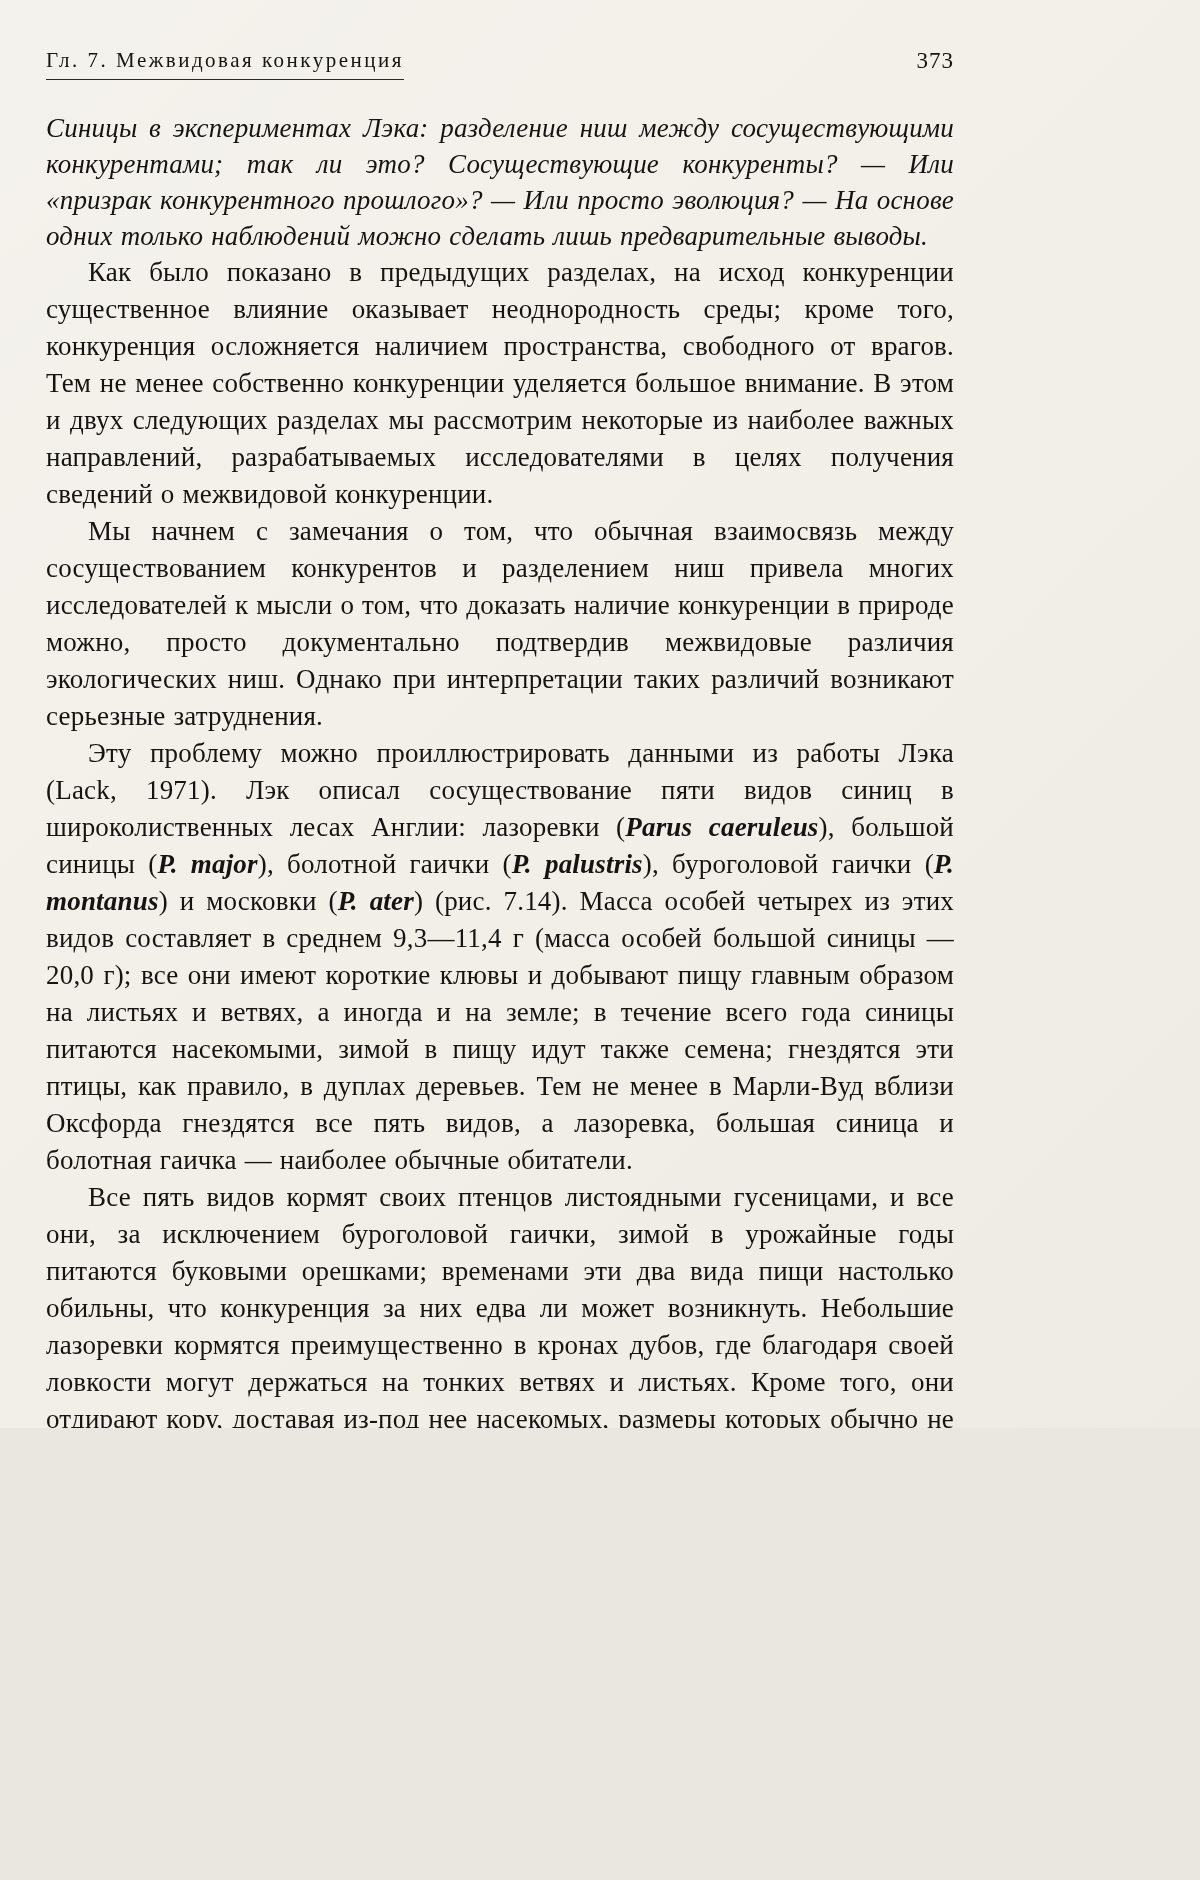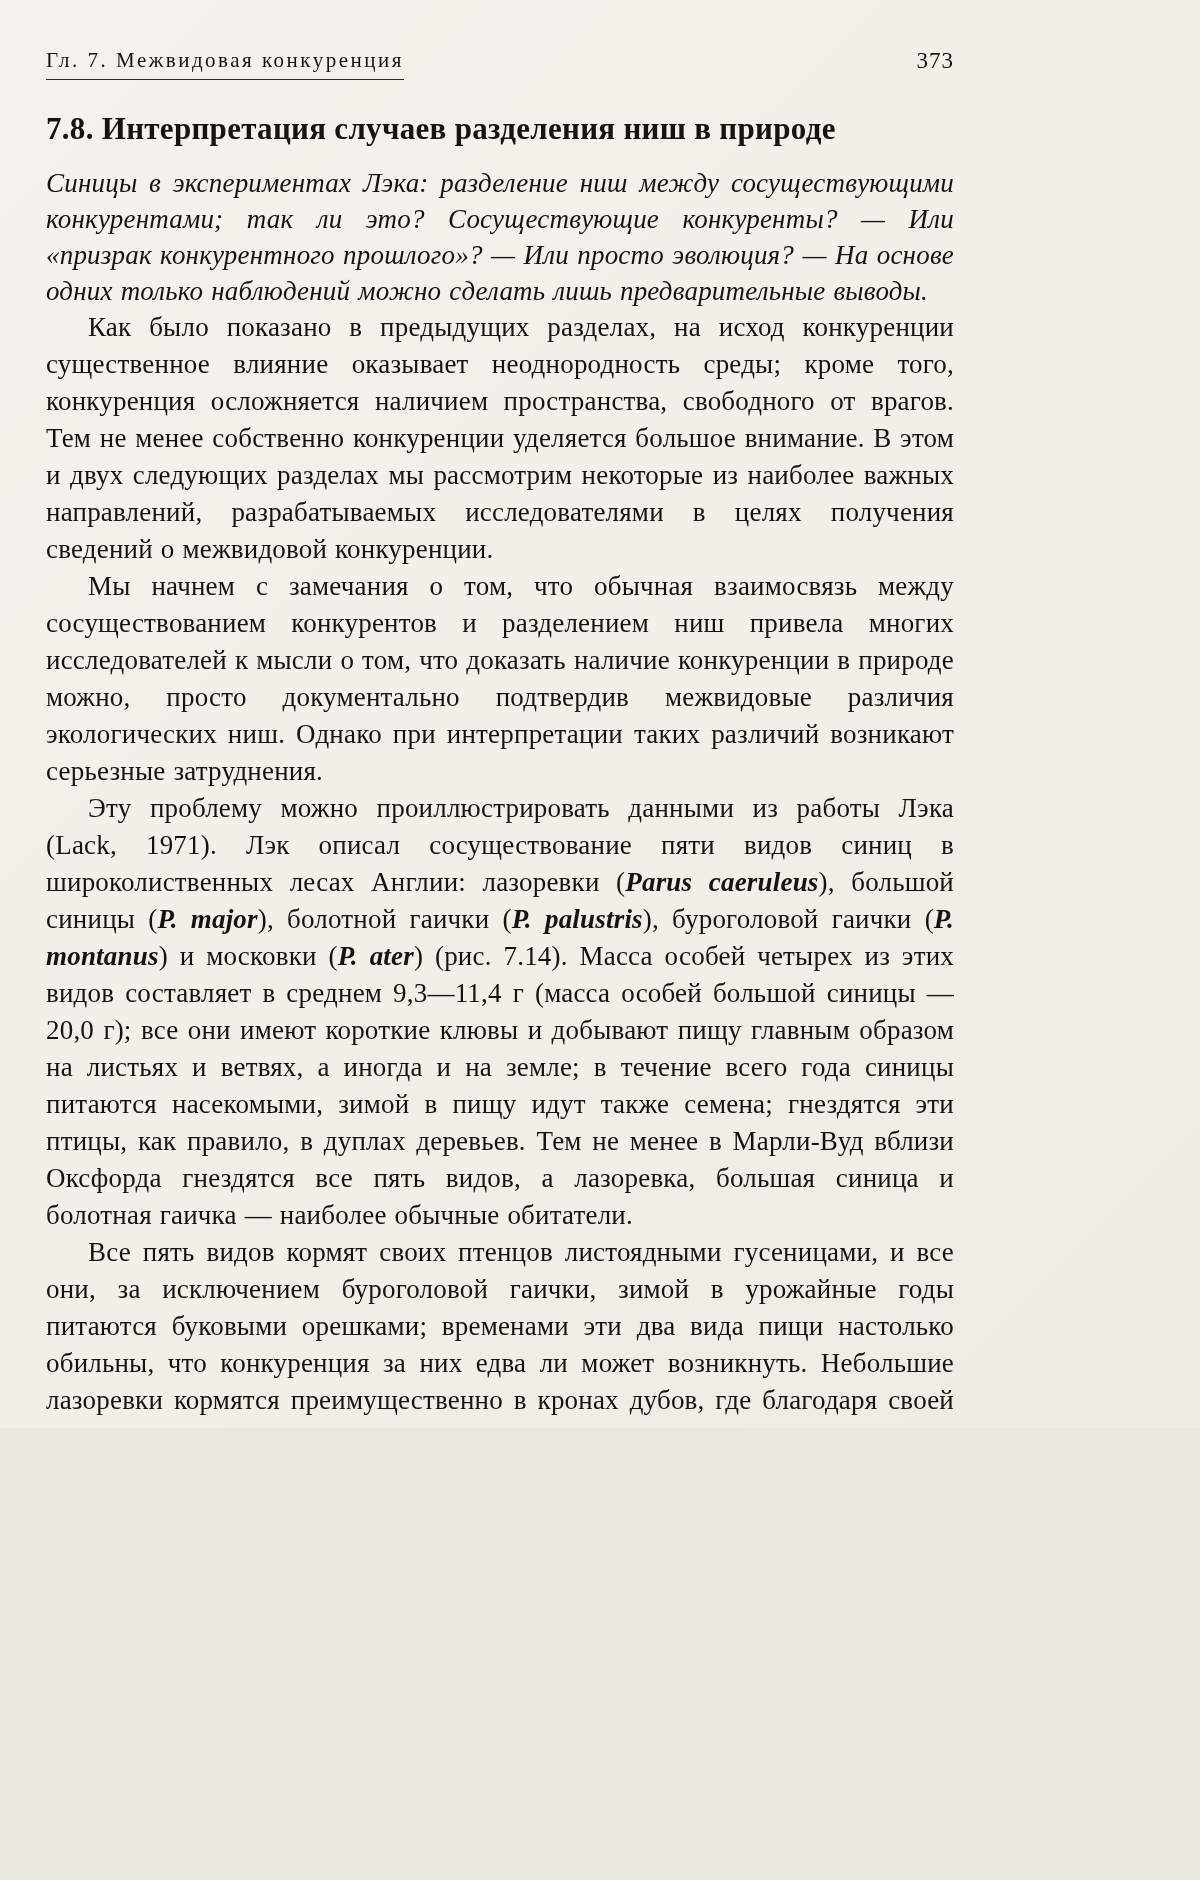--- a/index.html
+++ b/index.html
@@ -67,21 +67,20 @@
 </head>
 <body>
 
 <div class="page">
 
   <div class="running-head">
     <span class="chapter">Гл. 7. Межвидовая конкуренция</span>
     <span class="page-number">373</span>
   </div>
 
-  <h1 class="section-title">7.8. Интерпретация случаев разделения ниш в природе</h1>
 
   <p class="lead">Синицы в экспериментах Лэка: разделение ниш между сосуществующими конкурентами; так ли это? Сосуществующие конкуренты? — Или «призрак конкурентного прошлого»? — Или просто эволюция? — На основе одних только наблюдений можно сделать лишь предварительные выводы.</p>
 
   <p class="body-para"><span class="seg-normal">Как было показано в предыдущих разделах, на исход конкуренции существенное влияние оказывает неоднородность среды; кроме того, конкуренция осложняется наличием пространства, свободного от врагов. Тем не менее собственно конкуренции уделяется большое внимание. В этом и двух следующих разделах мы рассмотрим некоторые из наиболее важных направлений, разрабатываемых исследователями в целях получения сведений о межвидовой конкуренции.</span></p>
 
   <p class="body-para"><span class="seg-normal">Мы начнем с замечания о том, что обычная взаимосвязь между сосуществованием конкурентов и разделением ниш привела многих исследователей к мысли о том, что доказать наличие конкуренции в природе можно, просто документально подтвердив межвидовые различия экологических ниш. Однако при интерпретации таких различий возникают серьезные затруднения.</span></p>
 
   <p class="body-para"><span class="seg-normal">Эту проблему можно проиллюстрировать данными из работы Лэка (Lack, 1971). Лэк описал сосуществование пяти видов синиц в широколиственных лесах Англии: лазоревки (</span><span class="seg-italic">Parus caeruleus</span><span class="seg-normal">), большой синицы (</span><span class="seg-italic">P. major</span><span class="seg-normal">), болотной гаички (</span><span class="seg-italic">P. palustris</span><span class="seg-normal">), буроголовой гаички (</span><span class="seg-italic">P. montanus</span><span class="seg-normal">) и московки (</span><span class="seg-italic">P. ater</span><span class="seg-normal">) (рис. 7.14). Масса особей четырех из этих видов составляет в среднем 9,3—11,4 г (масса особей большой синицы — 20,0 г); все они имеют короткие клювы и добывают пищу главным образом на листьях и ветвях, а иногда и на земле; в течение всего года синицы питаются насекомыми, зимой в пищу идут также семена; гнездятся эти птицы, как правило, в дуплах деревьев. Тем не менее в Марли-Вуд вблизи Оксфорда гнездятся все пять видов, а лазоревка, большая синица и болотная гаичка — наиболее обычные обитатели.</span></p>
 
   <p class="body-para"><span class="seg-normal">Все пять видов кормят своих птенцов листоядными гусеницами, и все они, за исключением буроголовой гаички, зимой в урожайные годы питаются буковыми орешками; временами эти два вида пищи настолько обильны, что конкуренция за них едва ли может возникнуть. Небольшие лазоревки кормятся преимущественно в кронах дубов, где благодаря своей ловкости могут держаться на тонких ветвях и листьях. Кроме того, они отдирают кору, доставая из-под нее насекомых, размеры которых обычно не превышают 2 мм. Лазоревка неохотно поедает семена, за исключением березовых, которые она собирает прямо с дерева. Большая синица, напротив, питается по большей части на зем-</span></p>

